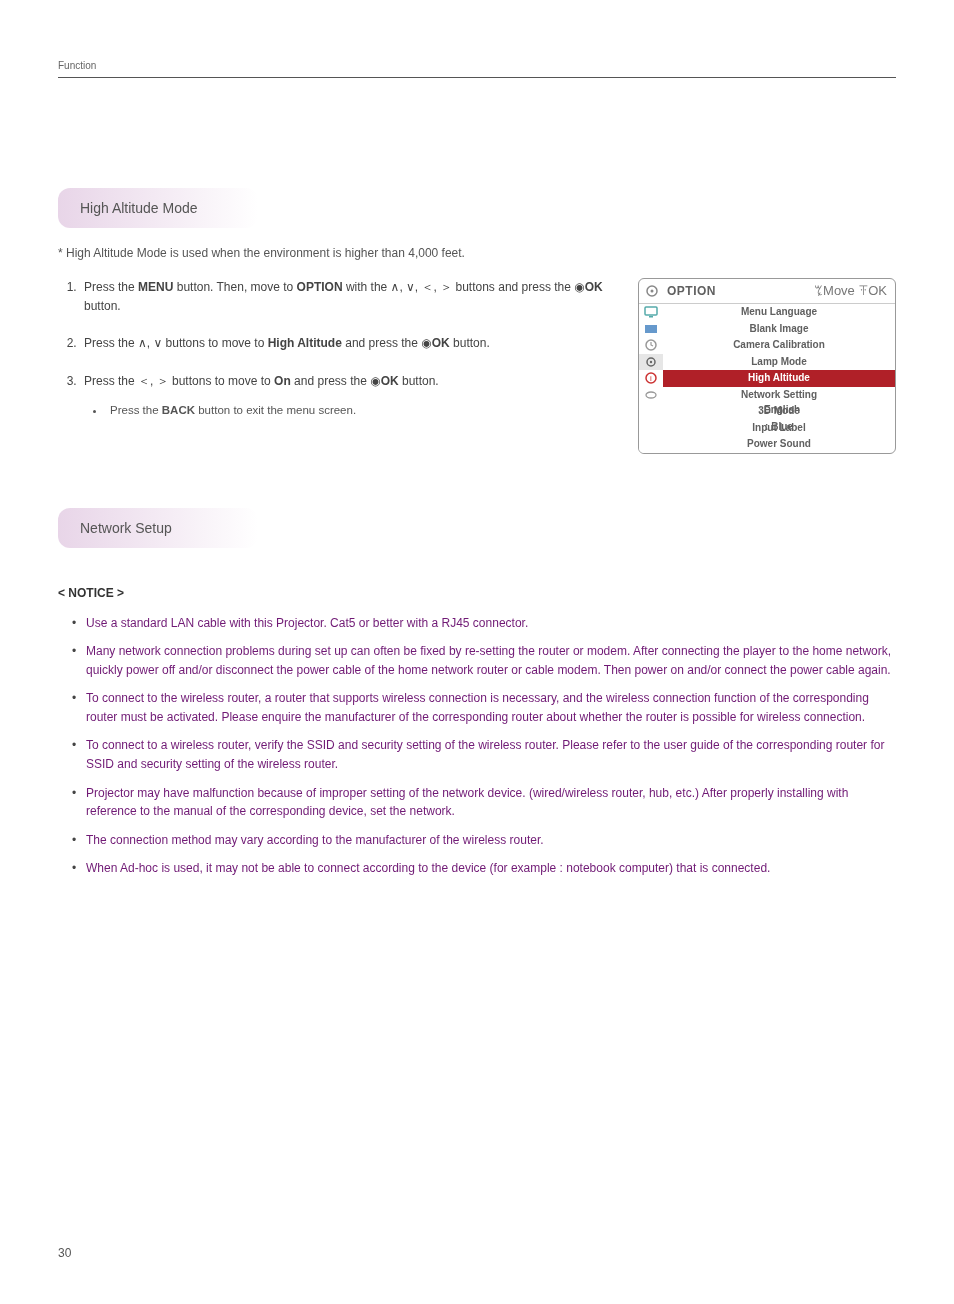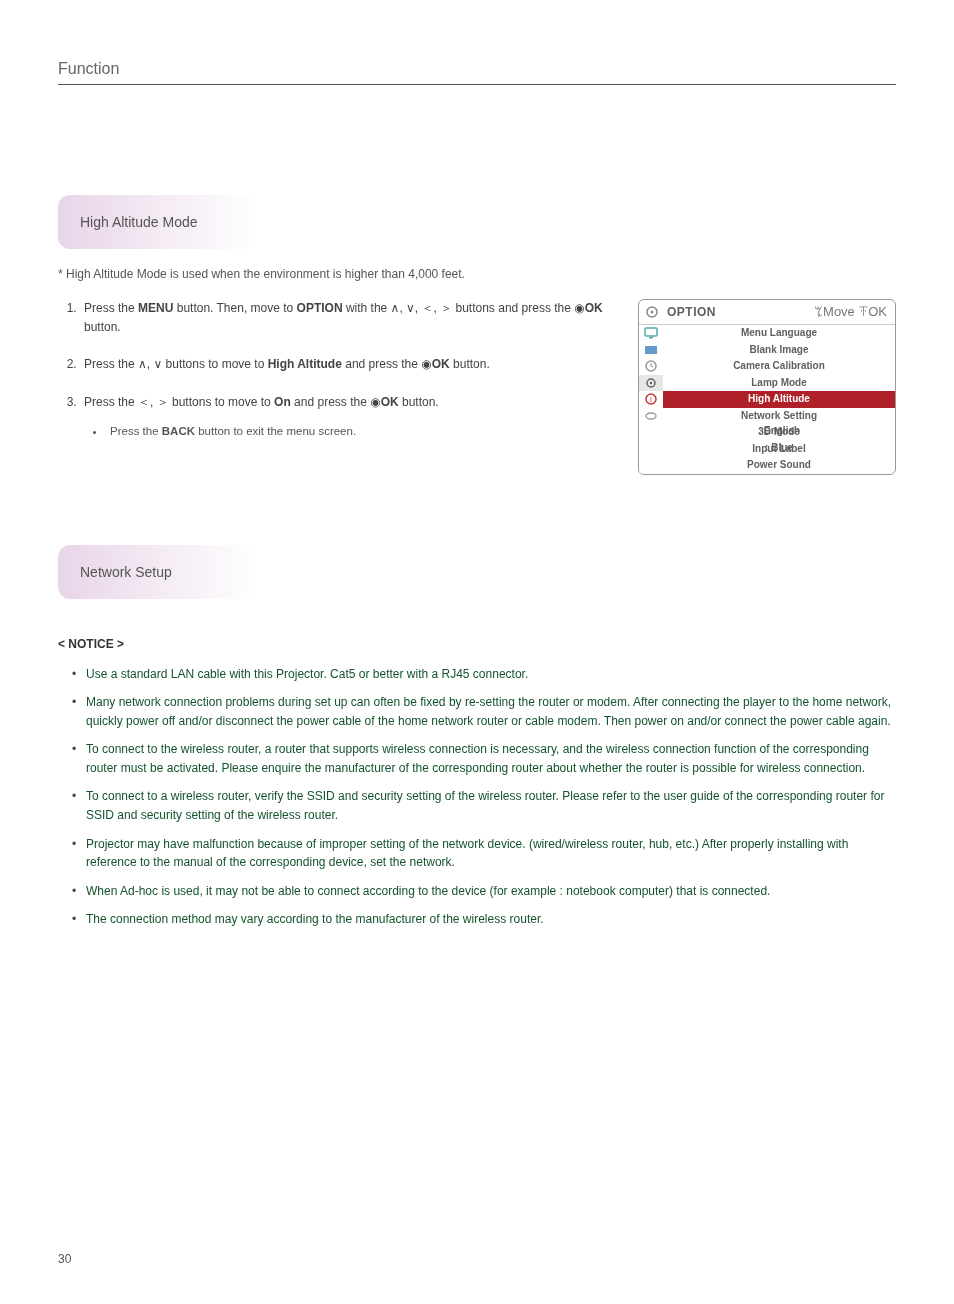--- a/index.html
+++ b/index.html
@@ -6,48 +6,48 @@
   body {
     width: 954px;
     height: 1304px;
     background: #fff;
     font-family: Arial, Helvetica, sans-serif;
     color: #333;
     position: relative;
     padding: 60px 58px 40px 58px;
   }
   .header-label {
-    font-size: 16px;
+    font-size: 10px;
     color: #666;
     margin-bottom: 6px;
   }
   .header-rule {
     border: none;
     border-top: 1px solid #555;
     margin-bottom: 110px;
   }
   .section-title {
     background: linear-gradient(to right, #e8d5e8, #ffffff);
     border-radius: 12px;
-    padding: 19px 22px;
+    padding: 12px 22px;
     font-size: 14px;
     color: #555;
     display: inline-block;
     width: 200px;
     margin-bottom: 10px;
   }
   .subtitle-note {
     font-size: 12px;
     color: #555;
     margin: 8px 0 18px 0;
   }
   .two-col {
     display: flex;
     gap: 25px;
-    margin-bottom: 70px;
+    margin-bottom: 54px;
   }
   .instructions {
     flex: 1;
   }
   ol.steps {
     list-style: decimal;
     padding-left: 22px;
     font-size: 12px;
     color: #444;
   }
@@ -118,37 +118,37 @@
   .notice-head {
     font-size: 12px;
     font-weight: bold;
     margin: 28px 0 14px 0;
     color:#333;
   }
   ul.notice {
     list-style: none;
     padding-left: 14px;
     font-size: 12px;
-    color:#14532d;
+    color:#701a75;
   }
   ul.notice li {
     line-height:1.55;
     margin-bottom: 10px;
     position: relative;
     padding-left: 14px;
   }
   ul.notice li::before {
     content: "•";
     position:absolute;
     left:0; top:0;
     color:#444;
   }
   .page-num {
     position:absolute;
-    bottom: 38px;
+    bottom: 44px;
     left: 58px;
     font-size: 12px;
     color:#555;
   }
   .icon-mini {
     width:18px; height:14px; display:inline-flex; align-items:center; justify-content:center;
   }
 </style>
 </head>
 <body>
@@ -278,20 +278,20 @@
 
 <div class="section-title">Network Setup</div>
 
 <div class="notice-head">&lt; NOTICE &gt;</div>
 <ul class="notice" id="notice-list">
     <li>Use a standard LAN cable with this Projector. Cat5 or better with a RJ45 connector.</li>
     <li>Many network connection problems during set up can often be fixed by re-setting the router or modem. After connecting the player to the home network, quickly power off and/or disconnect the power cable of the home network router or cable modem. Then power on and/or connect the power cable again.</li>
     <li>To connect to the wireless router, a router that supports wireless connection is necessary, and the wireless connection function of the corresponding router must be activated. Please enquire the manufacturer of the corresponding router about whether the router is possible for wireless connection.</li>
     <li>To connect to a wireless router, verify the SSID and security setting of the wireless router.  Please refer to the user guide of the corresponding router for SSID and security setting of the wireless router.</li>
     <li>Projector may have malfunction because of improper setting of the network device. (wired/wireless router, hub, etc.) After properly installing with reference to the manual of the corresponding device, set the network.</li>
+    <li>The connection method may vary according to the manufacturer of the wireless router.</li>
     <li>When Ad-hoc is used, it may not be able to connect according to the device (for example : notebook computer) that is connected.</li>
-    <li>The connection method may vary according to the manufacturer of the wireless router.</li>
   </ul>
 
 <div class="page-num">30</div>
 
 
 
 
 </body></html>

